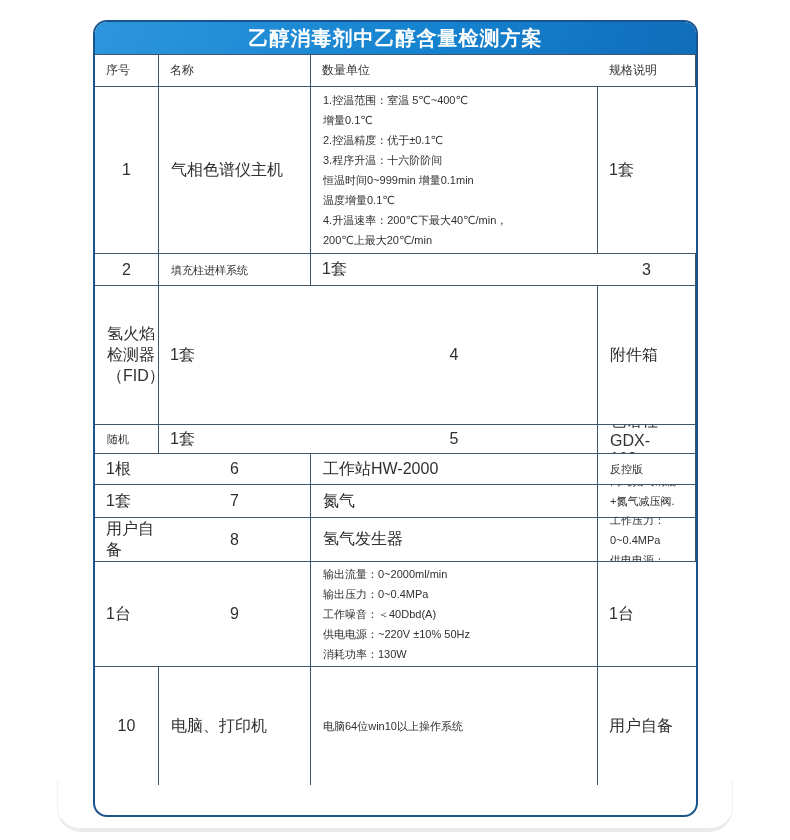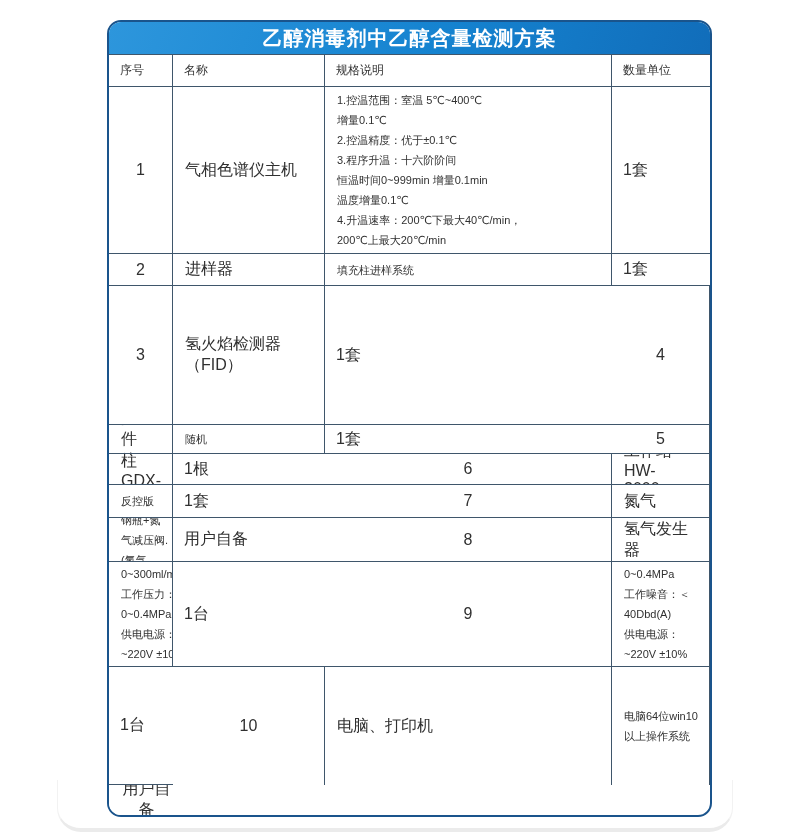--- a/index.html
+++ b/index.html
@@ -19,21 +19,21 @@
     width: 676px; height: 52px;
     border-left: 1px solid #f2f2f2;
     border-right: 1px solid #f2f2f2;
     border-bottom: 4px solid #ebebeb;
     border-radius: 0 0 24px 24px;
     z-index: 0;
   }
 
   .spec-table {
     position: absolute;
-    left: 107px; top: 20px;
+    left: 93px; top: 20px;
     width: 605px;
     background: #ffffff;
     border: 2px solid #1a548c;
     border-radius: 14px;
     overflow: hidden;
     z-index: 1;
   }
 
   .title-band {
     height: 33px;
@@ -67,50 +67,49 @@
 
   .cell.head { padding-left: 11px; font-size: 12px; color: #333333; }
   .cell.serial { justify-content: center; }
   .cell.name  { padding-left: 12px; padding-right: 20px; }
   .cell.spec  {
     padding: 3px 8px 3px 12px;
     white-space: pre-line;
     font-size: 11px;
     line-height: 20px;
   }
-  .cell.qty { padding-left: 11px; text-align: center; }
+  .cell.qty { padding-left: 11px; }
 </style>
 </head>
 <body>
 
 <div class="card-edge"></div>
 
 <div class="spec-table">
   <div class="title-band">乙醇消毒剂中乙醇含量检测方案</div>
   <div class="grid">
 
     <div class="cell head">序号</div>
     <div class="cell head">名称</div>
+    <div class="cell head last-col">数量单位</div>
     <div class="cell head">规格说明</div>
-    <div class="cell head last-col">数量单位</div>
 
     <div class="cell serial">1</div>
     <div class="cell name">气相色谱仪主机</div>
     <div class="cell spec">1.控温范围：室温 5℃~400℃
 增量0.1℃
 2.控温精度：优于±0.1℃
 3.程序升温：十六阶阶间
 恒温时间0~999min 增量0.1min
 温度增量0.1℃
 4.升温速率：200℃下最大40℃/min，
 200℃上最大20℃/min</div>
     <div class="cell qty last-col">1套</div>
 
     <div class="cell serial">2</div>
-    <div class="cell name">进样器</div>
     <div class="cell spec">填充柱进样系统</div>
     <div class="cell qty last-col">1套</div>
 
     <div class="cell serial">3</div>
     <div class="cell name">氢火焰检测器（FID）</div>
     <div class="cell qty last-col">1套</div>
 
     <div class="cell serial">4</div>
     <div class="cell name">附件箱</div>
     <div class="cell spec">随机</div>

